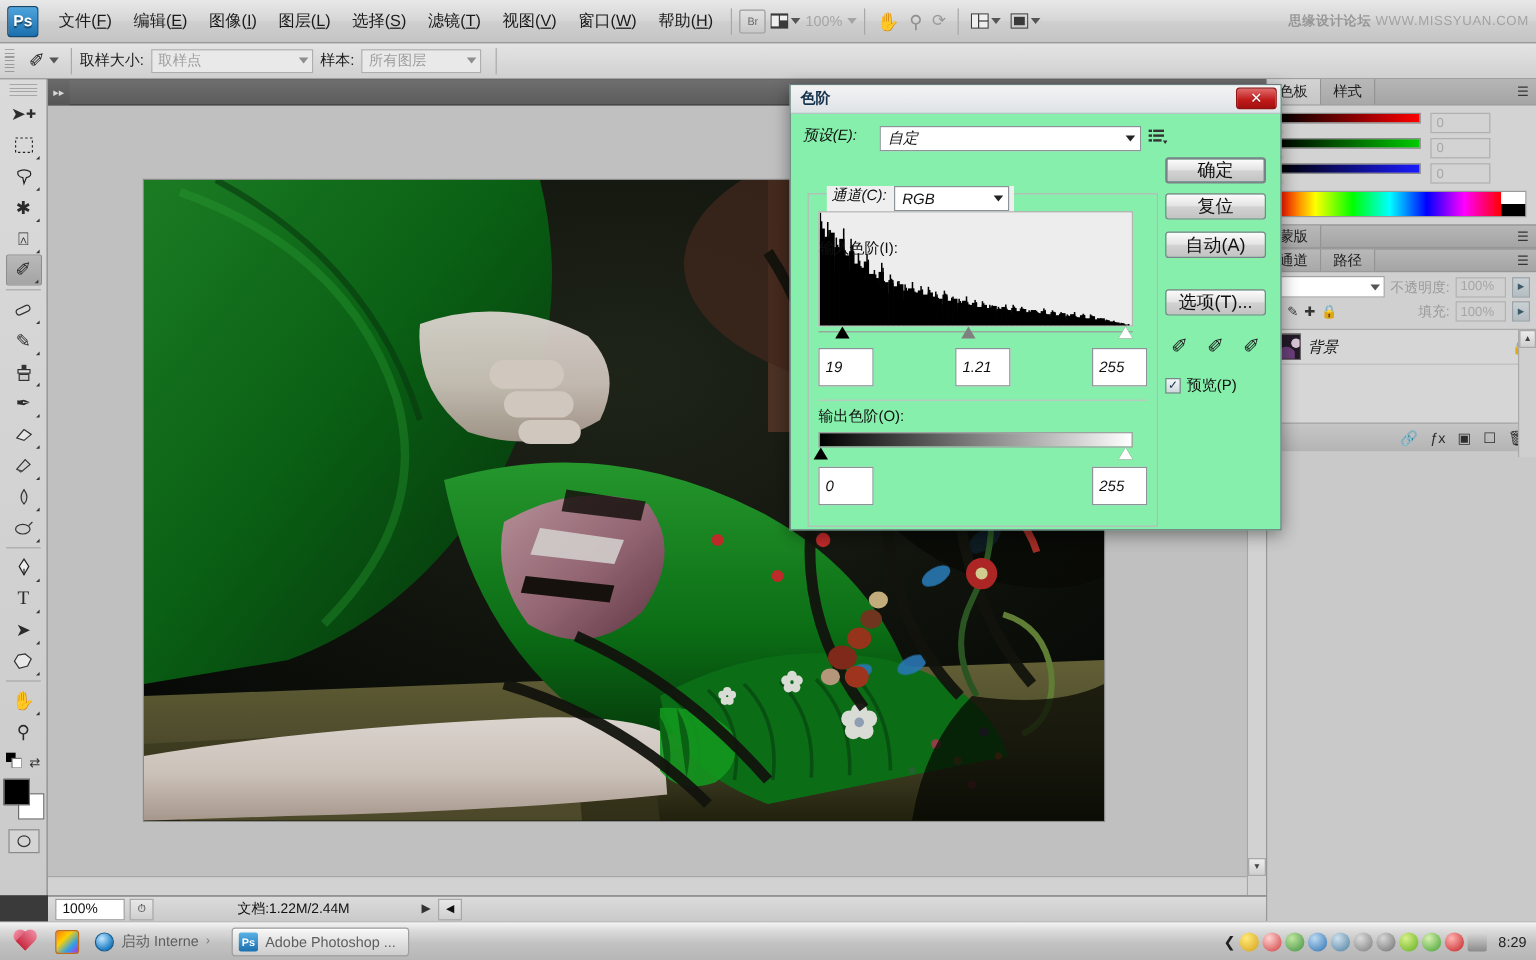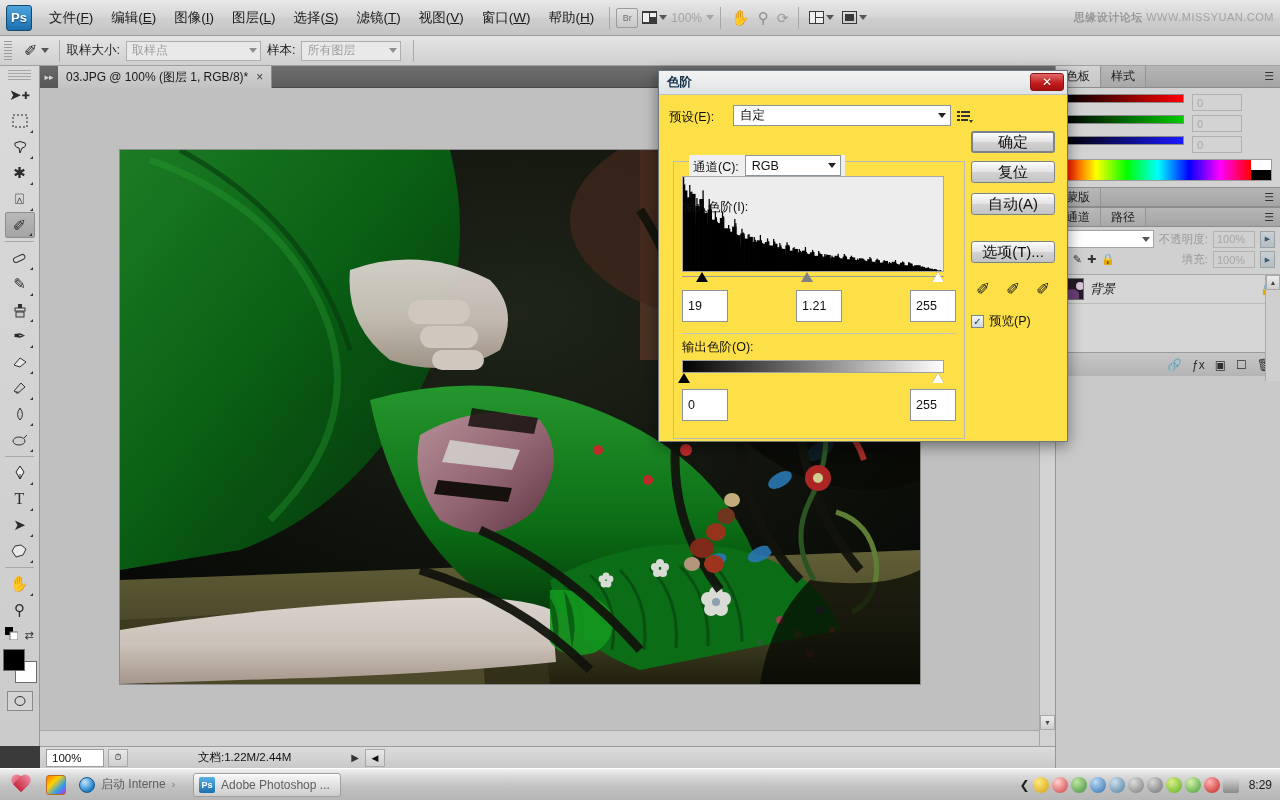--- a/index.html
+++ b/index.html
@@ -186,38 +186,38 @@
     border-bottom: 1px solid #bdbdbd; font-size: 12.5px; color: #111; }
   .layer-row.sel { background: #a8183d; color: #fff; }
   .layer-thumb { width: 22px; height: 22px; border: 1px solid #6f6f6f; background: #2a1a20; flex: 0 0 auto; overflow: hidden; }
   .lock-ico { margin-left: auto; font-size: 11px; }
   .panel-footer { height: 24px; background: linear-gradient(to bottom,#c6c6c6,#b4b4b4);
     border-top: 1px solid #9b9b9b; display: flex; align-items: center; justify-content: flex-end; gap: 10px; padding-right: 8px; color: #2d2d2d; font-size: 12px; }
 
   
   .dialog {
     position: absolute; left: 658px; top: 70px; width: 410px; height: 372px;
-    background: #fde047; border: 1px solid #6d7781;
+    background: #86efac; border: 1px solid #6d7781;
     box-shadow: 0 4px 14px rgba(0,0,0,.45);
   }
   .dlg-title {
     height: 24px; background: linear-gradient(to bottom,#f3f3f3,#dfe3e6);
     border-bottom: 1px solid #bcc2c7; display: flex; align-items: center;
     padding-left: 8px; font-size: 12.5px; color: #16334d; font-weight: bold;
   }
   .dlg-close {
     position: absolute; right: 3px; top: 2px; width: 34px; height: 18px;
     background: linear-gradient(to bottom,#e06a6a,#c01919 60%,#a51010);
     border: 1px solid #8e1414; border-radius: 3px;
     color: #fff; font-size: 12px; font-weight: bold;
     display: flex; align-items: center; justify-content: center;
     text-shadow: 0 1px 1px rgba(0,0,0,.4);
   }
   .dlg-body { position: relative; padding: 10px 10px 0 10px; }
-  .row { display: flex; align-items: flex-end; }
+  .row { display: flex; align-items: flex-start; font-style: italic; }
   .lbl { font-size: 12.5px; color: #101010; }
   .combo {
     height: 21px; border: 1px solid #8c9499; background: #fff;
     display: flex; align-items: center; padding: 0 4px 0 6px;
     font-size: 12.5px; color: #111;
   }
   .combo .caret { margin-left: auto; border-top-color: #222; }
   .preset-menu-ico { width: 18px; height: 18px; margin-left: 6px; display: flex; flex-direction: column;
     justify-content: center; gap: 2px; color: #333; font-size: 9px; }
   .btn {
@@ -470,24 +470,20 @@
     </div>
     <div class="qmask">
         <svg width="14" height="12">
           <ellipse cx="7" cy="6" rx="5" ry="4.5" fill="none" stroke="#333"></ellipse>
         </svg>
       </div>
   </div>
 
   <div class="tabstrip">
     <div class="tab-expand">▸▸</div>
-    <div class="doc-tab">
-      <span>03.JPG @ 100% (图层 1, RGB/8)*</span>
-      <span class="x">×</span>
-    </div>
   </div>
 
   <div class="canvas-area">
     <div class="photo">
       <svg width="800" height="534" viewBox="0 0 800 534" preserveAspectRatio="none">
         <defs>
           <radialGradient id="gDark" cx="50%" cy="30%" r="80%">
             <stop offset="0%" stop-color="#23291c"></stop>
               <stop offset="100%" stop-color="#050704"></stop>
           </radialGradient>

